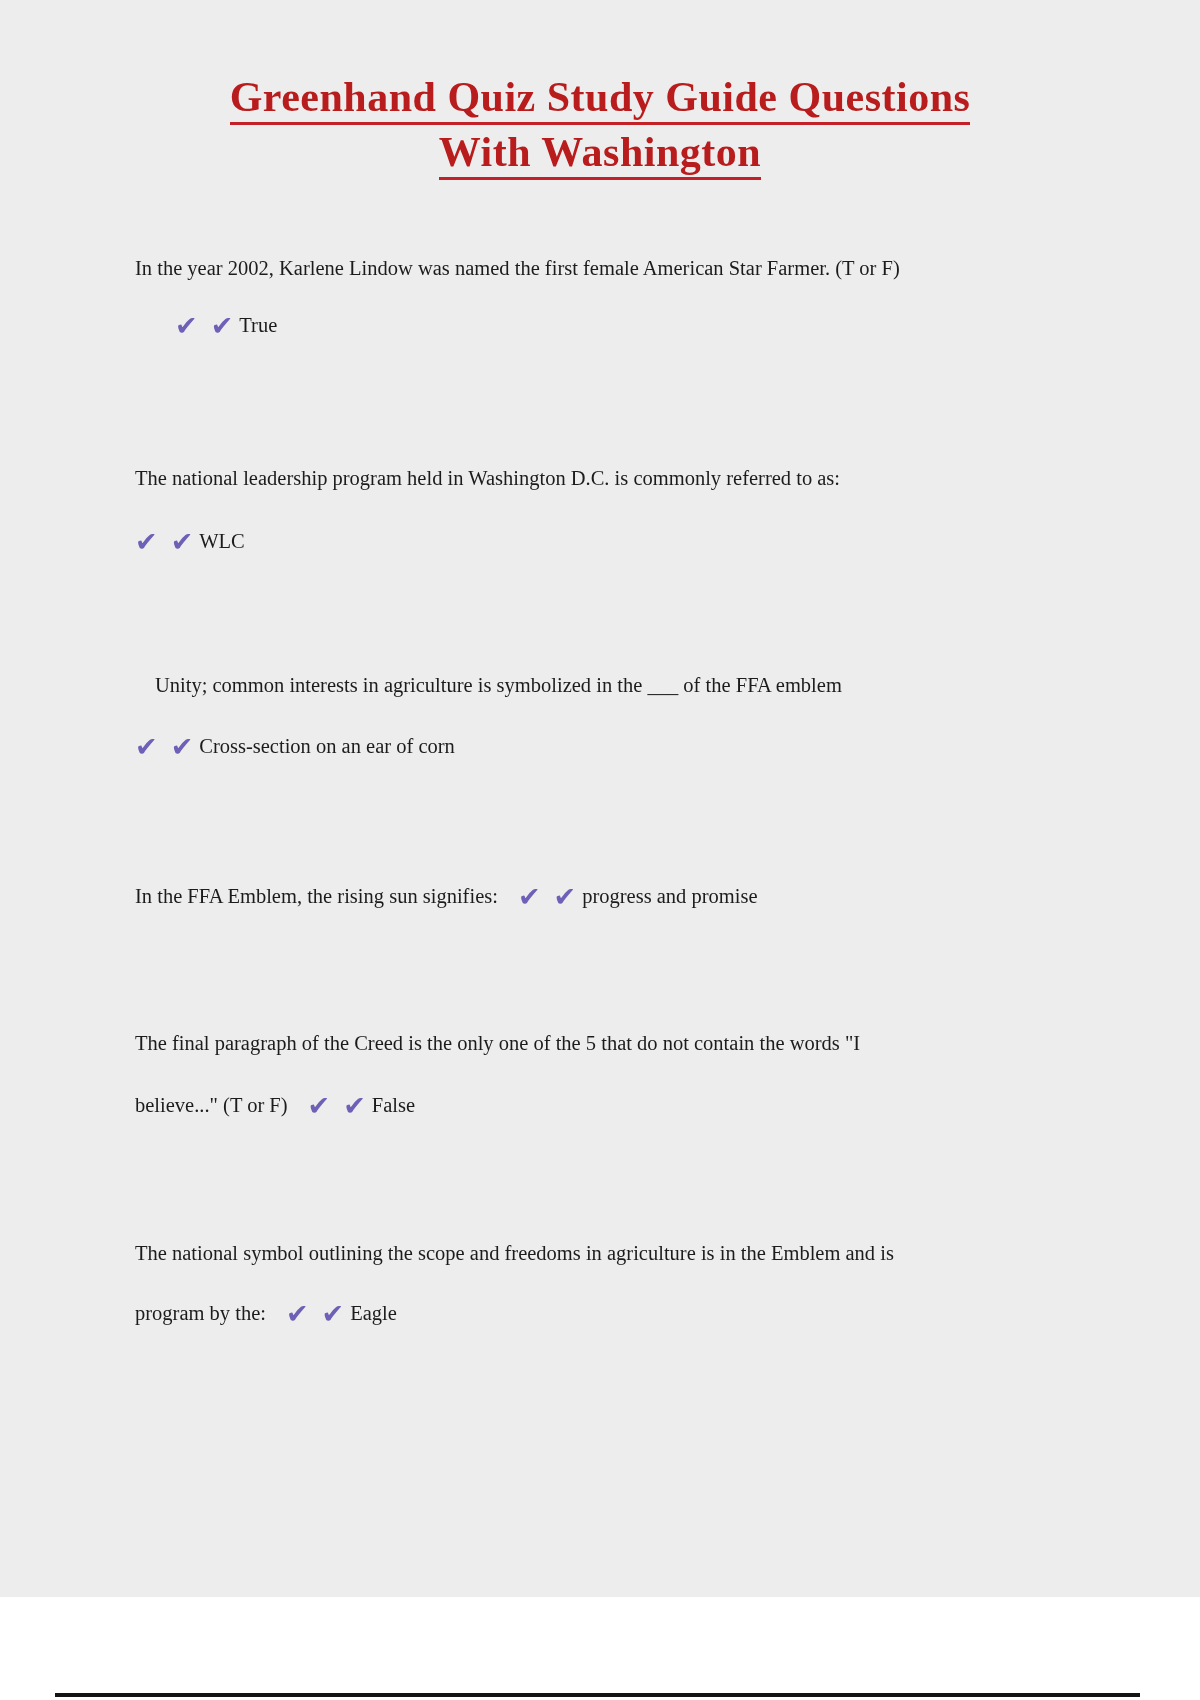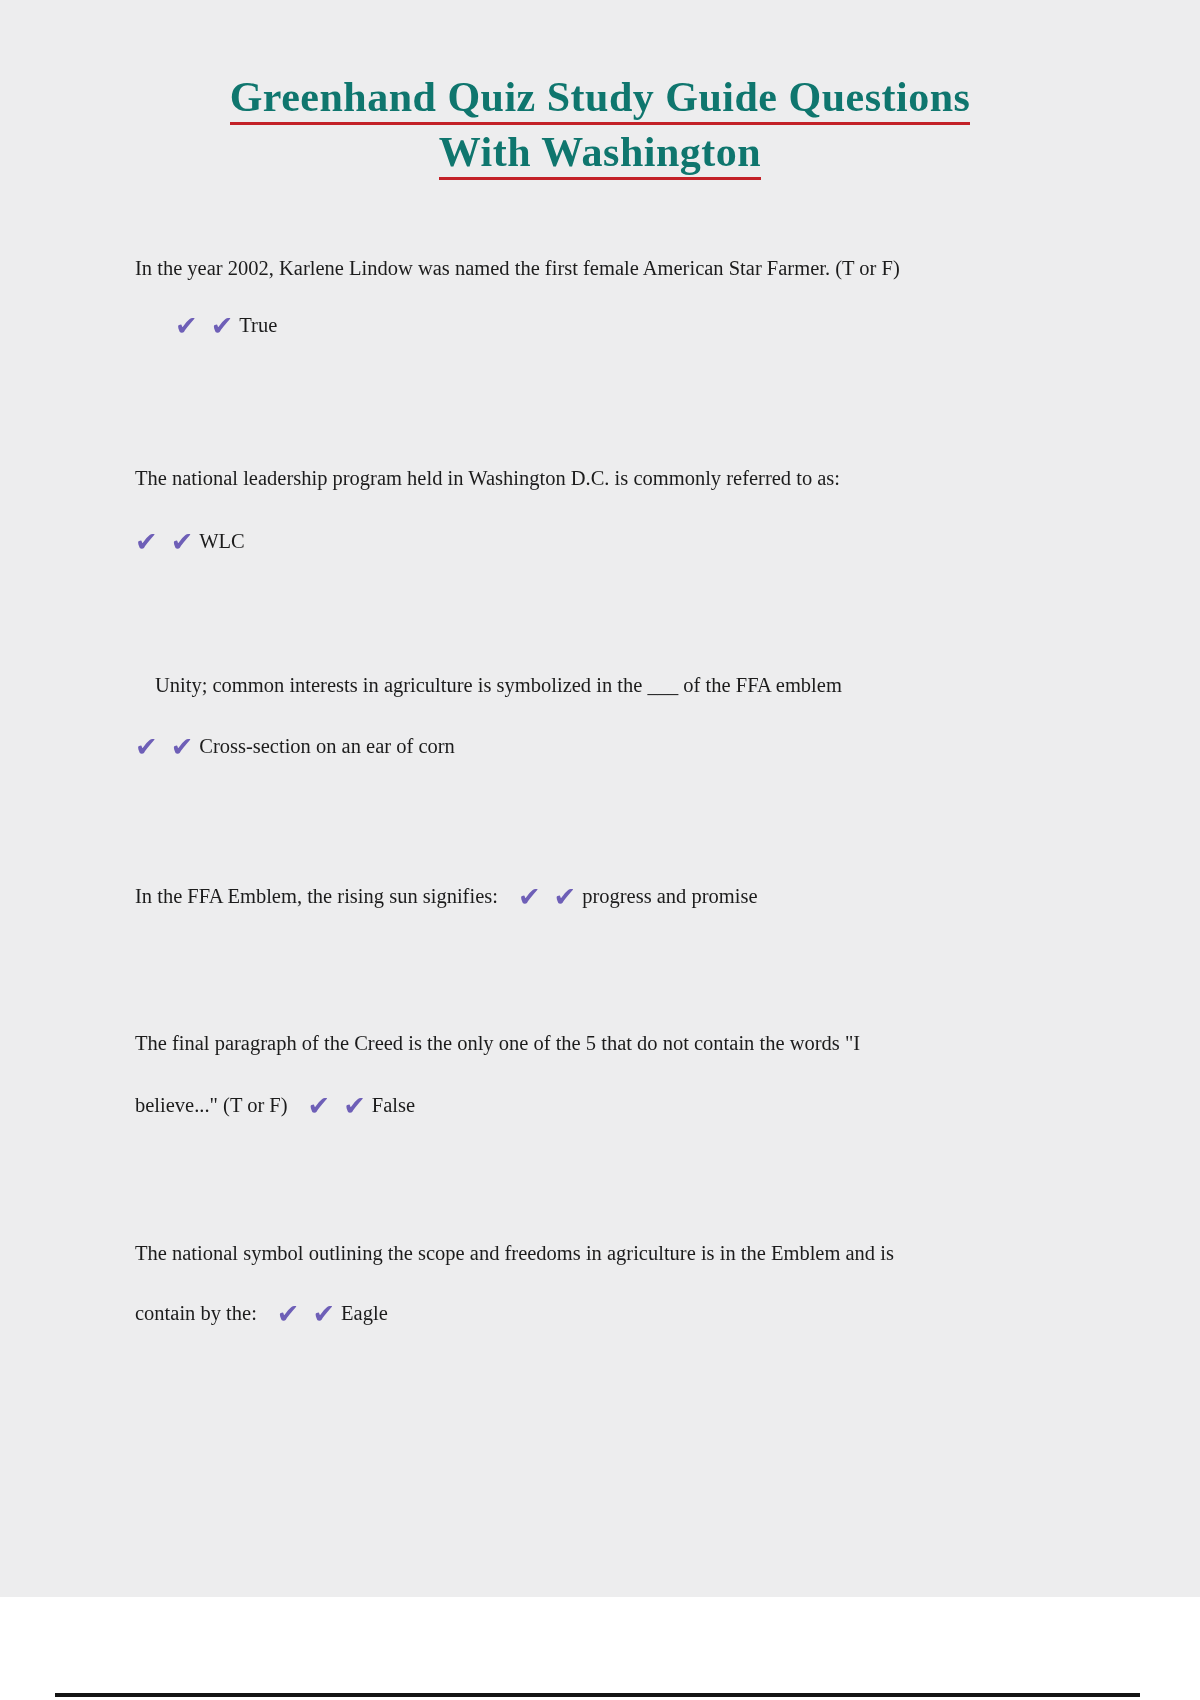--- a/index.html
+++ b/index.html
@@ -11,21 +11,21 @@
     overflow: hidden;
     font-family: "Liberation Serif", serif;
     color: #1c1c1c;
   }
   .title-block {
     position: absolute;
     top: 70px;
     left: 0;
     width: 1200px;
     text-align: center;
-    color: #0f766e;
+    color: #b91c1c;
     font-weight: 700;
     font-size: 42px;
     line-height: 55px;
     letter-spacing: 0.5px;
   }
   .title-block .u {
     border-bottom: 3px solid #c32127;
     padding-bottom: 2px;
   }
   .line {
@@ -104,19 +104,19 @@
     <span class="q-inline">In the FFA Emblem, the rising sun signifies:</span><span class="check">✔</span><span class="check last">✔</span><span>progress and promise</span>
   </div>
 
   <div class="line q5a">The final paragraph of the Creed is the only one of the 5 that do not contain the words "I</div>
   <div class="line q5b">
     <span class="q-inline">believe..." (T or F)</span><span class="check">✔</span><span class="check last">✔</span><span>False</span>
   </div>
 
   <div class="line q6a">The national symbol outlining the scope and freedoms in agriculture is in the Emblem and is</div>
   <div class="line q6b">
-    <span class="q-inline">contain by the:</span><span class="check">✔</span><span class="check last">✔</span><span>Eagle</span>
+    <span class="q-inline">program by the:</span><span class="check">✔</span><span class="check last">✔</span><span>Eagle</span>
   </div>
 
   <div class="footer-white"></div>
   <div class="footer-rule"></div>
 
 </div>
 
 </body></html>

